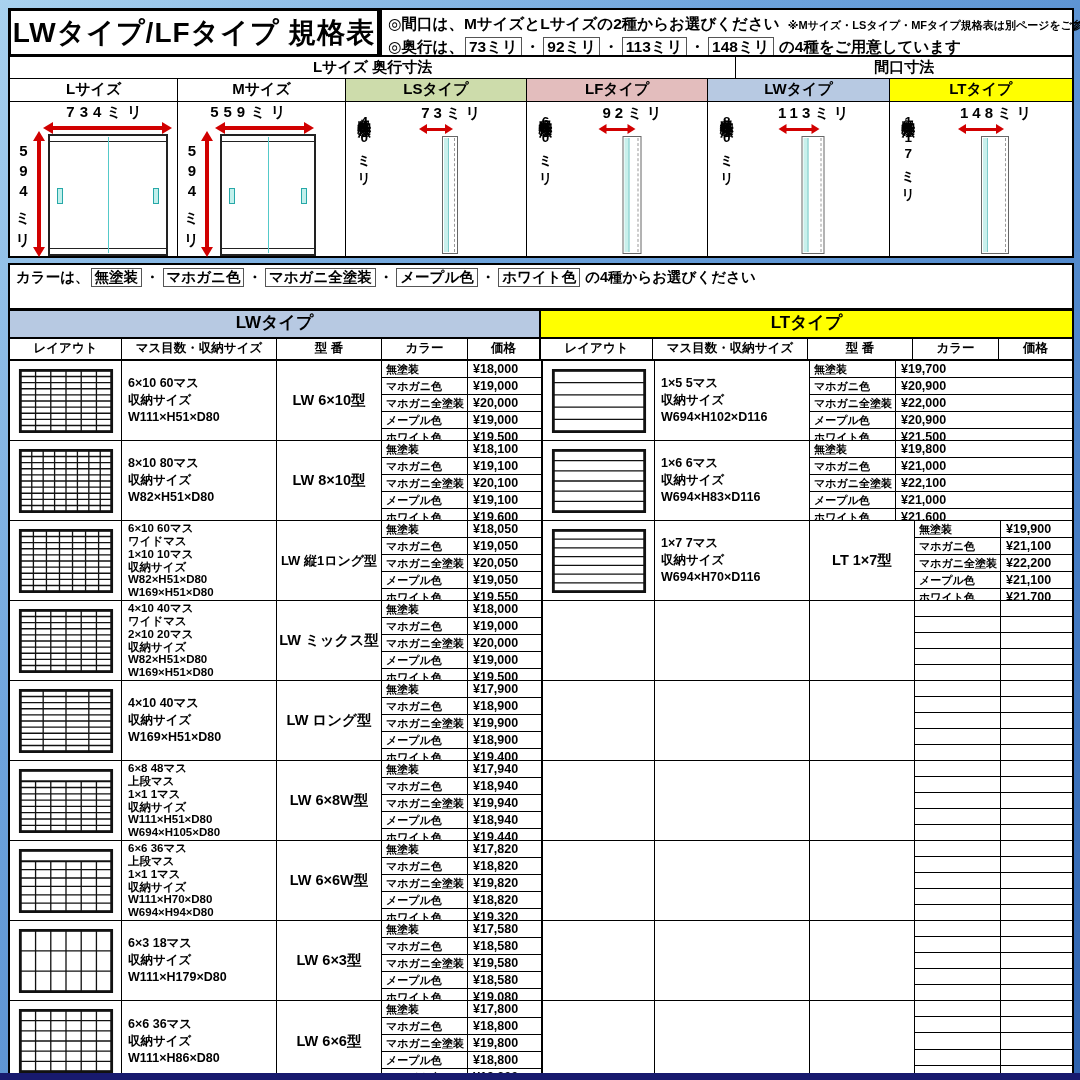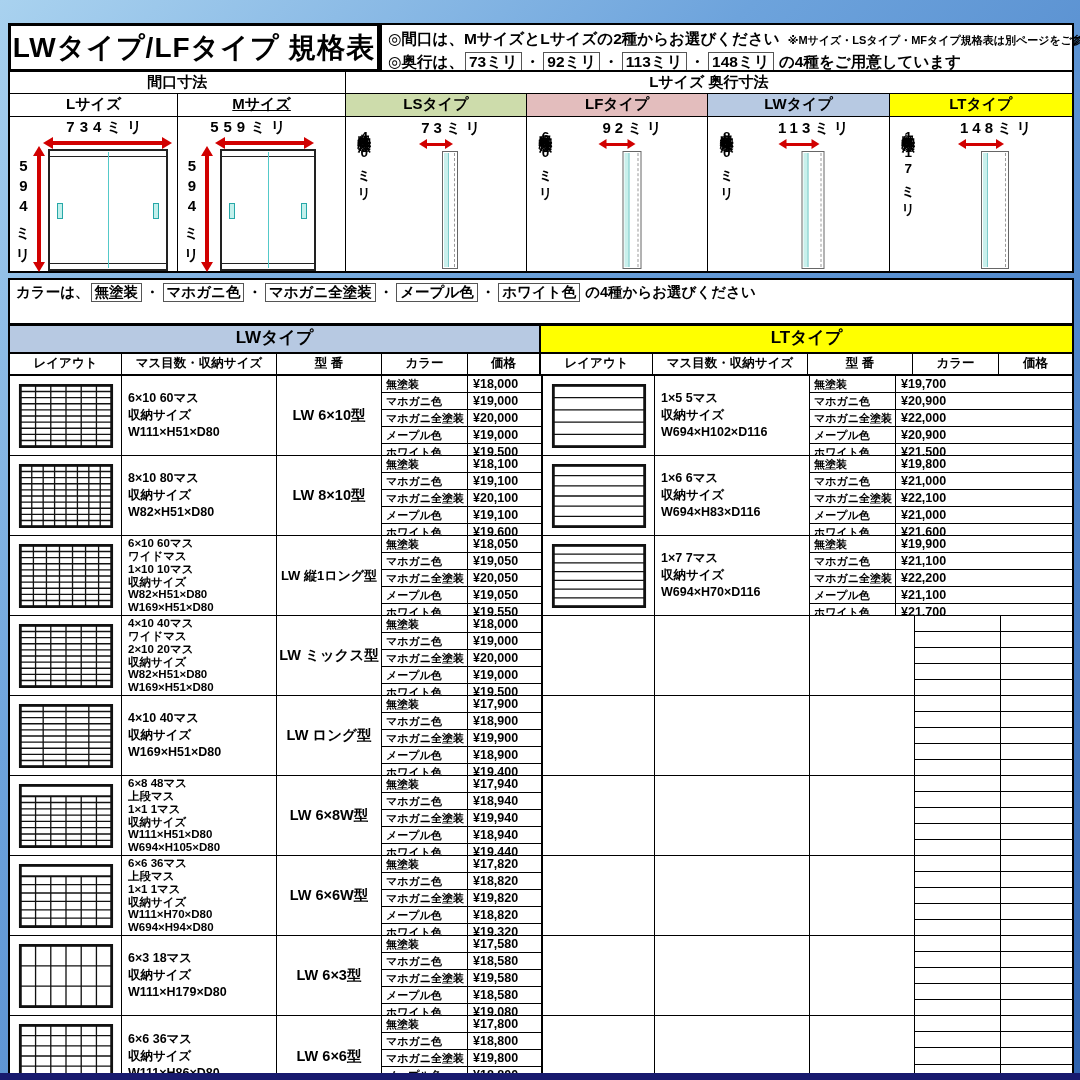--- a/index.html
+++ b/index.html
@@ -2,40 +2,40 @@
 <html><head>
 <meta charset="utf-8">
 <style>
   html,body{margin:0;padding:0;}
   body{
     width:1080px;height:1080px;position:relative;overflow:hidden;
     background:linear-gradient(135deg,#a9d2ef 0%,#6da3dc 35%,#4a82c8 70%,#2f63ae 100%);
     font-family:"Liberation Sans","DejaVu Sans",sans-serif;
     font-weight:bold;color:#000;
   }
-  .box{position:absolute;background:#fff;box-sizing:border-box;margin-top:15px;}
+  .box{position:absolute;background:#fff;box-sizing:border-box;}
 
   
   #title-box{left:8px;top:8px;width:372px;height:49px;border:3px solid #000;
     display:flex;align-items:center;justify-content:center;font-size:28px;letter-spacing:1px;}
   #notes-box{left:380px;top:8px;width:694px;height:49px;border:2px solid #000;
     padding:3px 6px;font-size:15.5px;line-height:21px;white-space:nowrap;}
   #notes-box .subnote{font-size:11px;margin-left:8px;}
   .opt-box{display:inline-block;border:1px solid #555;padding:0 3px;margin:0 1px;line-height:17px;}
   .sep{margin:0 2px;}
 
   
   #dim-area{left:8px;top:55px;width:1066px;height:203px;border:2px solid #000;}
   .dim-hdr-row1{display:flex;height:21px;border-bottom:1px solid #000;}
   .dim-hdr-row2{display:flex;height:22px;border-bottom:1px solid #000;}
   .dim-body{display:flex;height:156px;}
   .dh{box-sizing:border-box;text-align:center;font-size:15px;line-height:20px;border-right:1px solid #000;overflow:hidden;}
   .dh:last-child{border-right:none;}
   .w337{width:337px;}.w729{width:729px;}
-  .w169{width:169px;}.w168{width:168px;text-decoration:underline;}.w182{width:182px;}.w183{width:183px;}
+  .w169{width:169px;}.w168{width:168px;}.w182{width:182px;}.w183{width:183px;}
   .dim-cell{position:relative;box-sizing:border-box;border-right:1px solid #000;overflow:hidden;}
   .dim-cell:last-child{border-right:none;}
 
   
   .harrow{position:absolute;height:4px;background:#d10000;}
   .harrow::before,.harrow::after{content:"";position:absolute;top:-4px;width:0;height:0;
     border-top:6px solid transparent;border-bottom:6px solid transparent;}
   .harrow::before{left:-9px;border-right:10px solid #d10000;}
   .harrow::after{right:-9px;border-left:10px solid #d10000;}
   .varrow{position:absolute;width:4px;background:#d10000;}
@@ -122,22 +122,22 @@
     <span>◎間口は、MサイズとLサイズの2種からお選びください</span><span class="subnote">※Mサイズ・LSタイプ・MFタイプ規格表は別ページをご参照ください</span>
   </div>
   <div>
     <span>◎奥行は、</span><span><span class="opt-box">73ミリ</span><span class="sep">・</span><span class="opt-box">92ミリ</span><span class="sep">・</span><span class="opt-box">113ミリ</span><span class="sep">・</span><span class="opt-box">148ミリ</span></span>
     <span>の4種をご用意しています</span>
   </div>
 </div>
 
 <div class="box" id="dim-area">
   <div class="dim-hdr-row1">
+    <div class="dh w729">Lサイズ 奥行寸法</div>
     <div class="dh w337">間口寸法</div>
-    <div class="dh w729">Lサイズ 奥行寸法</div>
   </div>
   <div class="dim-hdr-row2">
     <div class="dh w169">Lサイズ</div>
     <div class="dh w168">Mサイズ</div>
     <div class="dh w182" style="background: rgb(205, 220, 171);">LSタイプ</div>
     <div class="dh w182" style="background: rgb(227, 189, 189);">LFタイプ</div>
     <div class="dh w182" style="background: rgb(183, 201, 226);">LWタイプ</div>
     <div class="dh w183" style="background: rgb(255, 255, 0);">LTタイプ</div>
   </div>
   <div class="dim-body">
@@ -787,20 +787,23 @@
               <line x1="1.5" y1="38.642857142857146" x2="98.5" y2="38.642857142857146" stroke="#111" stroke-width="1.4"></line>
               <line x1="1.5" y1="47.92857142857143" x2="98.5" y2="47.92857142857143" stroke="#111" stroke-width="1.4"></line>
               <line x1="1.5" y1="57.214285714285715" x2="98.5" y2="57.214285714285715" stroke="#111" stroke-width="1.4"></line>
             </svg>
           </div>
     <div class="cell spec-cell roomy">
             <div class="spec-line">1×7  7マス</div>
             <div class="spec-line">収納サイズ</div>
             <div class="spec-line">W694×H70×D116</div>
           </div>
+    <div class="cell model-cell">
+            <div class="model-text">LT 1×7型</div>
+          </div>
     <div class="cell cp-cell">
             <div class="cp-row">
               <div class="cp-color">無塗装</div>
               <div class="cp-price">¥19,900</div>
             </div>
             <div class="cp-row">
               <div class="cp-color">マホガニ色</div>
               <div class="cp-price">¥21,100</div>
             </div>
             <div class="cp-row">

